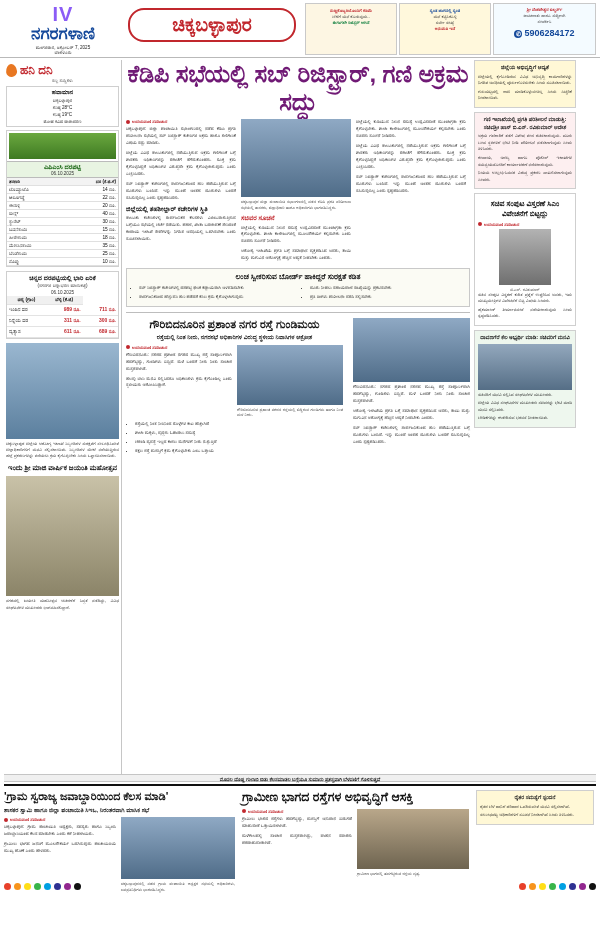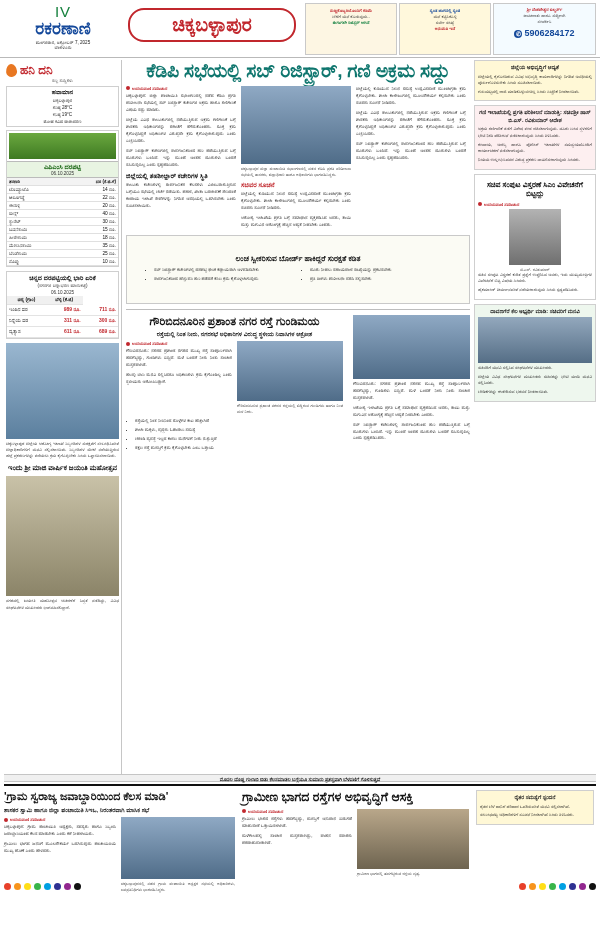--- a/index.html
+++ b/index.html
@@ -9,21 +9,21 @@
     background:#ffffff;
     font-family:"Liberation Sans", sans-serif;
     color:#111;
     overflow:hidden;
   }
   .page { position:relative; width:600px; height:928px; background:#fff; }
 
   
   .masthead { position:relative; height:58px; border-bottom:1px solid #b9b9b9; }
   .mh-left { position:absolute; left:4px; top:4px; width:118px; text-align:center; }
-  .mh-left .edition { font-size:15px; font-weight:normal; color:#15803d; letter-spacing:1px; line-height:1; }
+  .mh-left .edition { font-size:20px; font-weight:bold; color:#8b5cf6; letter-spacing:1px; line-height:1; }
   .mh-left .paper-name { font-size:17px; font-weight:bold; color:#15499b; line-height:1.05; margin-top:1px; }
   .mh-left .dateline { font-size:4.6px; color:#222; margin-top:2px; }
   .mh-left .place { font-size:4.6px; color:#222; }
 
   .mh-city {
     position:absolute; left:128px; top:8px; width:168px; height:34px;
     border:2px solid #c1272d; border-radius:16px;
     display:flex; align-items:center; justify-content:center;
     background:#fff;
   }
@@ -76,50 +76,50 @@
 
   .rail-headline { font-size:8px; font-weight:bold; text-align:center; color:#111; line-height:1.25; margin:5px 2px 3px; }
   .rail-photo { height:96px; margin:2px; background:linear-gradient(180deg,#9ab7d0,#5b7f9e); }
   .rail-photo.p2 { height:120px; background:linear-gradient(180deg,#c9c2a8,#8b8468); }
   .rail-cap { font-size:4.4px; line-height:1.45; color:#222; margin:2px; text-align:justify; }
   .rail-sub2 { font-size:7px; font-weight:bold; text-align:center; color:#111; line-height:1.25; margin:4px 2px; }
 
   
   .main { position:absolute; left:126px; top:2px; width:344px; }
   .lead-head {
-    font-size:19px; font-weight:bold; color:#0f766e; text-align:center;
+    font-size:24px; font-weight:bold; color:#701a75; text-align:center;
     line-height:1.15; letter-spacing:-0.2px;
   }
   .lead-sub { font-size:7.4px; font-weight:bold; text-align:center; color:#222; line-height:1.45; margin-top:4px; }
 
   .cols3 { display:flex; gap:5px; margin-top:4px; }
   .col { width:110px; }
   .byline { display:flex; align-items:center; gap:2px; margin-bottom:2px; }
   .byline .dot { width:4px; height:4px; background:#c1272d; border-radius:50%; }
   .byline .bt { font-size:4.4px; font-weight:bold; color:#c1272d; }
   p.body { font-size:4.5px; line-height:1.55; text-align:justify; color:#151515; margin:0 0 3px 0; }
   .photo { background:linear-gradient(180deg,#8fa9c4,#4f6c88); }
   .photo.big { height:78px; }
   .photo-cap { font-size:4.2px; line-height:1.4; color:#333; text-align:justify; margin-top:2px; }
 
   .subhead { font-size:6.6px; font-weight:bold; color:#111; line-height:1.3; margin:3px 0 2px; }
   .redhead { font-size:6.6px; font-weight:bold; color:#c1272d; line-height:1.3; margin:3px 0 2px; }
 
-  .boxy { border:1px solid #c9c9c9; background:#fbfbf4; padding:18px; margin-top:3px; }
+  .boxy { border:1px solid #c9c9c9; background:#fbfbf4; padding:3px; margin-top:3px; }
   .boxy .bh { font-size:7.5px; font-weight:bold; color:#111; text-align:center; line-height:1.3; margin-bottom:3px; }
   ul.bullets { margin:0; padding-left:9px; }
   ul.bullets li { font-size:4.5px; line-height:1.55; text-align:justify; color:#151515; margin-bottom:2px; }
 
   .hr { height:1px; background:#bdbdbd; margin:5px 0; }
 
   .sec-head { font-size:11px; font-weight:bold; color:#111; text-align:center; line-height:1.2; }
   .sec-sub { font-size:6px; font-weight:bold; color:#222; text-align:center; line-height:1.4; margin-top:2px; }
 
   
-  .right { position:absolute; left:474px; top:2px; width:122px; }
+  .right { position:absolute; left:474px; top:2px; width:102px; }
   .rbox { border:1px solid #cfcfcf; padding:3px; margin-bottom:4px; }
   .rbox.y { background:#fff8d6; }
   .rbox.p { background:#fdeff0; }
   .rbox.g { background:#eef7ee; }
   .rbox .rh { font-size:5.6px; font-weight:bold; color:#111; text-align:center; line-height:1.35; margin-bottom:2px; }
   .rbox p { font-size:4.4px; line-height:1.5; text-align:justify; margin:0 0 2px 0; color:#151515; }
   .rphoto { height:58px; background:linear-gradient(180deg,#93a8bd,#556e86); margin-bottom:2px; }
   .rphoto.sq { height:46px; }
   .qhead { font-size:7.4px; font-weight:bold; color:#111; text-align:center; line-height:1.3; margin:2px 0 3px; }
   .person { width:52px; height:56px; background:linear-gradient(180deg,#b3b3b3,#6f6f6f); margin:2px auto; }
@@ -144,21 +144,21 @@
   .ticker .tt { font-size:5px; text-align:center; line-height:8px; color:#111; font-weight:bold; }
 </style>
 </head>
 <body>
 
 <div class="page">
 
   <div class="masthead">
     <div class="mh-left">
       <div class="edition">IV</div>
-      <div class="paper-name">ರಕರಣಾಣಿ</div>
+      <div class="paper-name">ನಗರಗಳಾಣಿ</div>
       <div class="dateline">ಮಂಗಳವಾರ, ಅಕ್ಟೋಬರ್ 7, 2025</div>
       <div class="place">ಬೆಂಗಳೂರು</div>
     </div>
 
     <div class="mh-city">
       <span>ಚಿಕ್ಕಬಳ್ಳಾಪುರ</span>
     </div>
 
     <div class="ad-box ad1">
       <div style="padding:4px 2px;">

